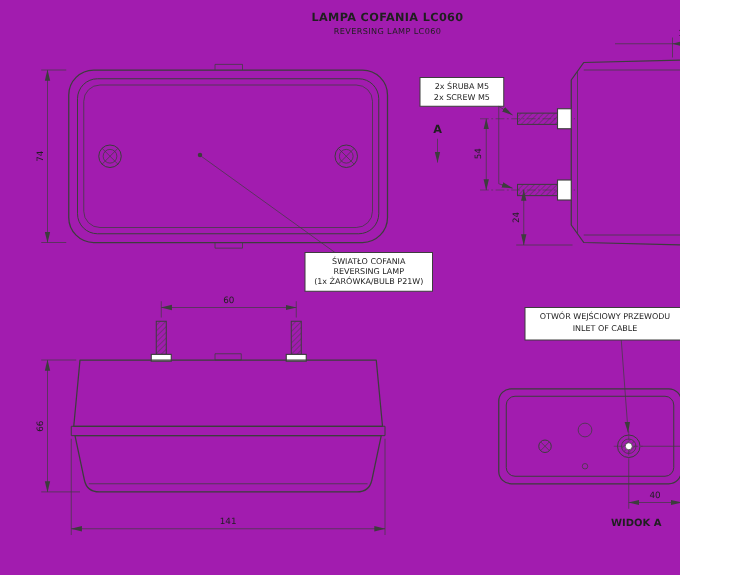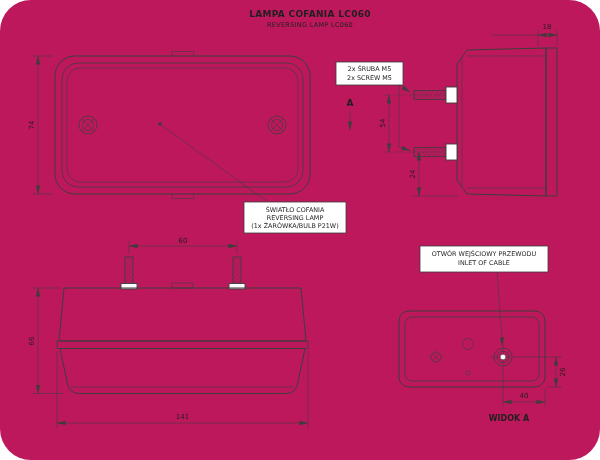--- a/index.html
+++ b/index.html
@@ -1,18 +1,18 @@
 <!DOCTYPE html>
 <html><head>
 <meta charset="utf-8">
 <style>
   html,body{margin:0;padding:0;background:#fff;}
   .sheet{
-    position:relative;width:600px;height:460px;background:#be185d;
-    font-family:"DejaVu Sans",sans-serif;overflow:hidden;border-radius:31px;
+    position:relative;width:544px;height:460px;background:#a21caf;
+    font-family:"DejaVu Sans",sans-serif;overflow:hidden;
   }
   svg{display:block;}
   .ln{fill:none;stroke:#3d3d3d;stroke-width:1;stroke-linejoin:round;}
   .thin2{stroke-width:.8;}
   .thin{stroke-width:.6;}
   .dim{fill:none;stroke:#3d3d3d;stroke-width:.55;}
   .cl{fill:none;stroke:#3d3d3d;stroke-width:.45;stroke-dasharray:7 2 1.5 2;}
   .notebox{fill:#ffffff;stroke:#3d3d3d;stroke-width:.8;}
   .dot{fill:#3d3d3d;stroke:none;}
   text{font-family:"DejaVu Sans",sans-serif;fill:#1f1f1f;}

